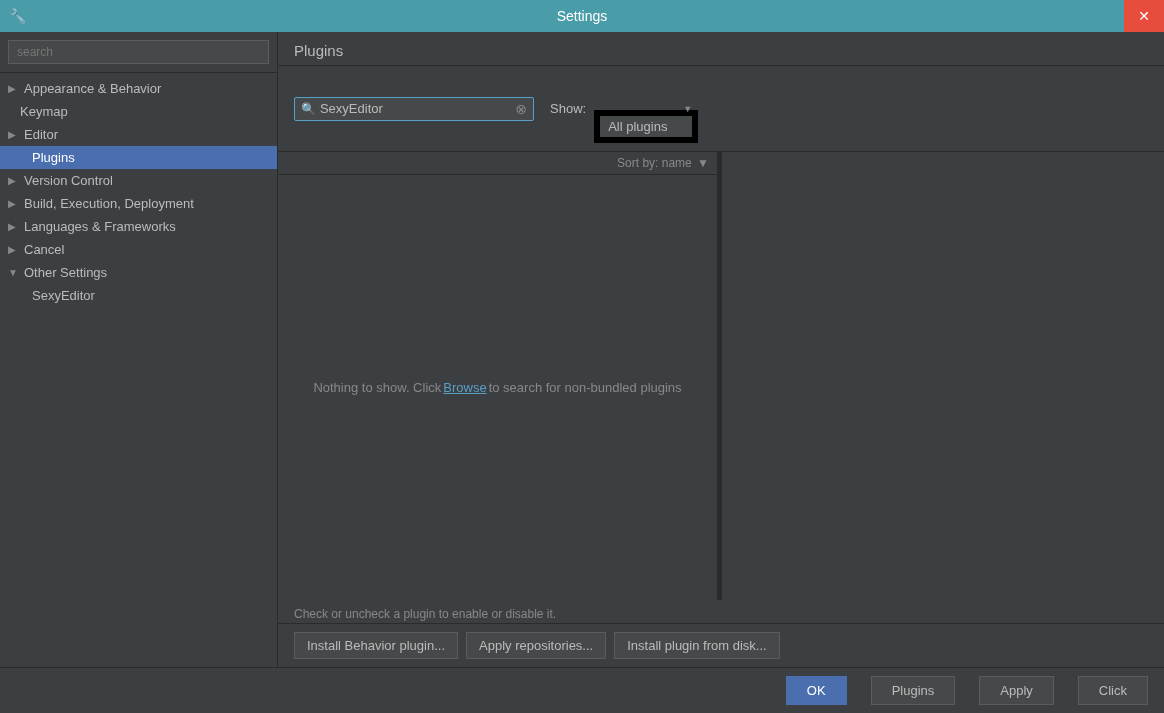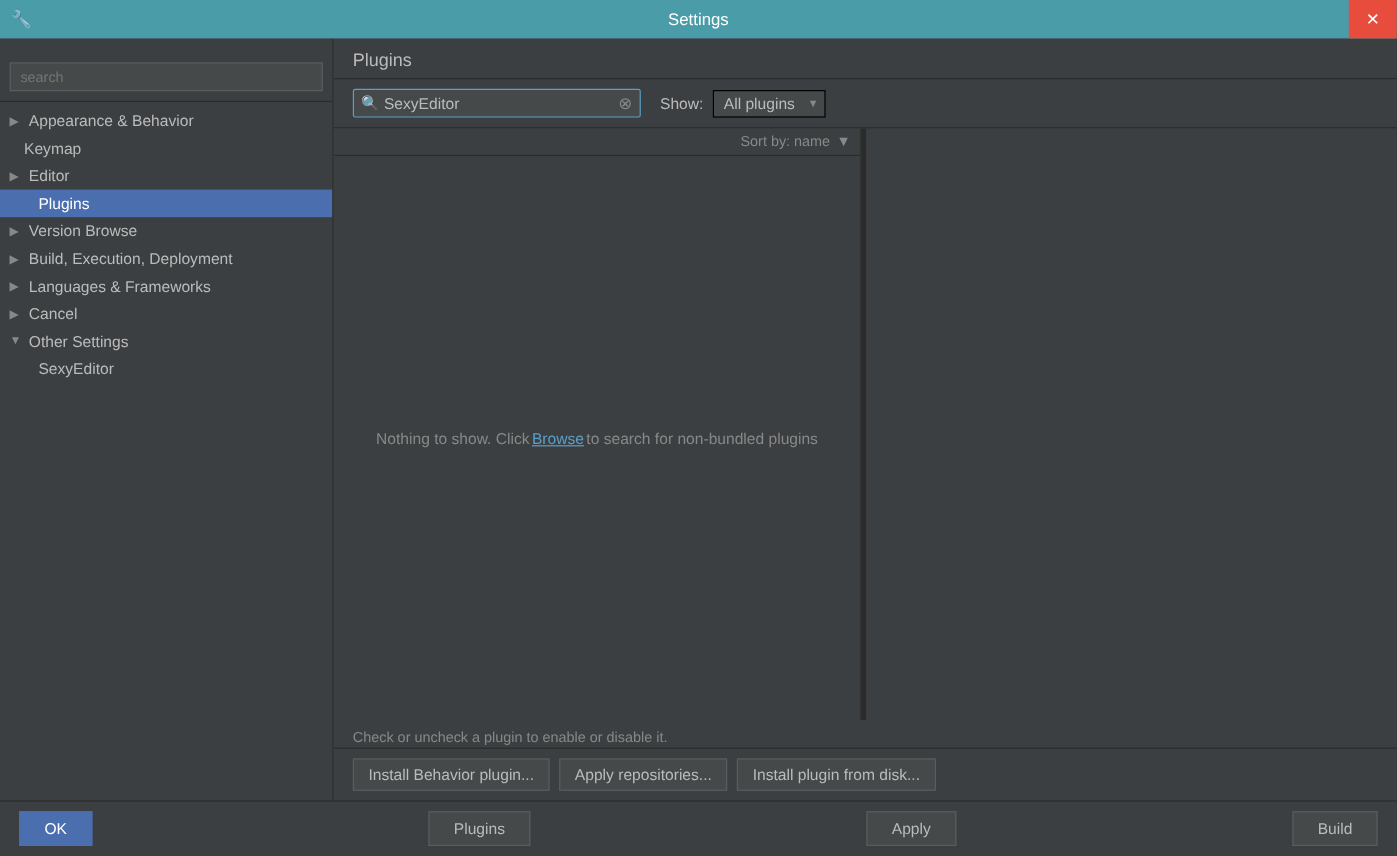--- a/index.html
+++ b/index.html
@@ -77,21 +77,20 @@
     }
 
     .search-bar input {
       width: 100%;
       background: #45494a;
       border: 1px solid #5a5d5f;
       color: #bbbbbb;
       padding: 4px 8px;
       font-size: 12px;
       outline: none;
-      margin-top: 12px;
     }
 
     .nav-tree {
       padding: 4px 0;
       flex: 1;
     }
 
     .nav-item {
       display: flex;
       align-items: center;
@@ -185,28 +184,29 @@
       margin-left: 8px;
     }
 
     .dropdown-wrapper {
       position: relative;
       display: inline-block;
     }
 
     .dropdown-wrapper select {
       background: #45494a;
-      border: 1px solid #000000;
+      border: 6px solid #000000;
       color: #bbbbbb;
       padding: 3px 24px 3px 8px;
       font-size: 13px;
       cursor: pointer;
       appearance: none;
       -webkit-appearance: none;
       outline: none;
+      margin-top: 36px;
     }
 
     .dropdown-wrapper::after {
       content: '▼';
       position: absolute;
       right: 6px;
       top: 50%;
       transform: translateY(-50%);
       font-size: 9px;
       color: #888;
@@ -268,21 +268,21 @@
       color: #bbbbbb;
       padding: 5px 12px;
       font-size: 13px;
       cursor: pointer;
       white-space: nowrap;
     }
 
     
     .dialog-footer {
       display: flex;
-      justify-content: space-between;
+      justify-content: flex-end;
       align-items: center;
       padding: 8px 16px;
       border-top: 1px solid #2b2b2b;
       background: #3c3f41;
       gap: 24px;
     }
 
     .footer-btn {
       padding: 6px 20px;
       font-size: 13px;
@@ -350,21 +350,21 @@
           <span class="arrow">▶</span>
           <span>Editor</span>
         </div>
 
         <div class="nav-item child selected" style="padding-left: 32px;">
           <span>Plugins</span>
         </div>
 
         <div class="nav-item parent">
           <span class="arrow">▶</span>
-          <span>Version Browse</span>
+          <span>Version Control</span>
         </div>
 
         <div class="nav-item parent">
           <span class="arrow">▶</span>
           <span>Build, Execution, Deployment</span>
         </div>
 
         <div class="nav-item parent">
           <span class="arrow">▶</span>
           <span>Languages &amp; Frameworks</span>
@@ -445,15 +445,15 @@
         </div>
       </div>
 
     </div>
   </div>
 
   <div class="dialog-footer">
     <button class="footer-btn primary">OK</button>
     <button class="footer-btn">Plugins</button>
     <button class="footer-btn">Apply</button>
-    <button class="footer-btn">Build</button>
+    <button class="footer-btn">Click</button>
   </div>
 </div>
 
 </body></html>

